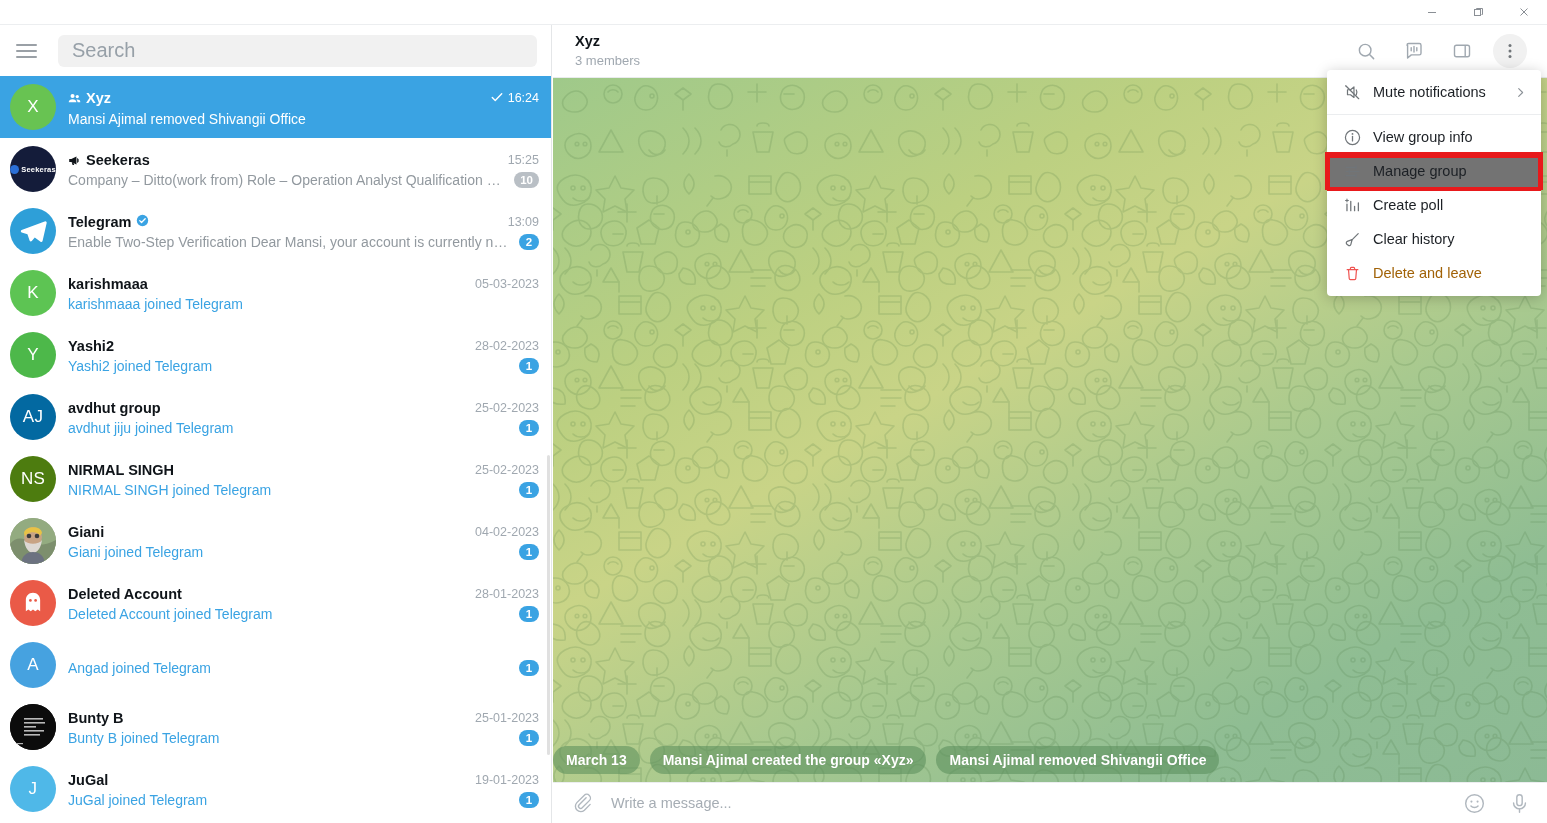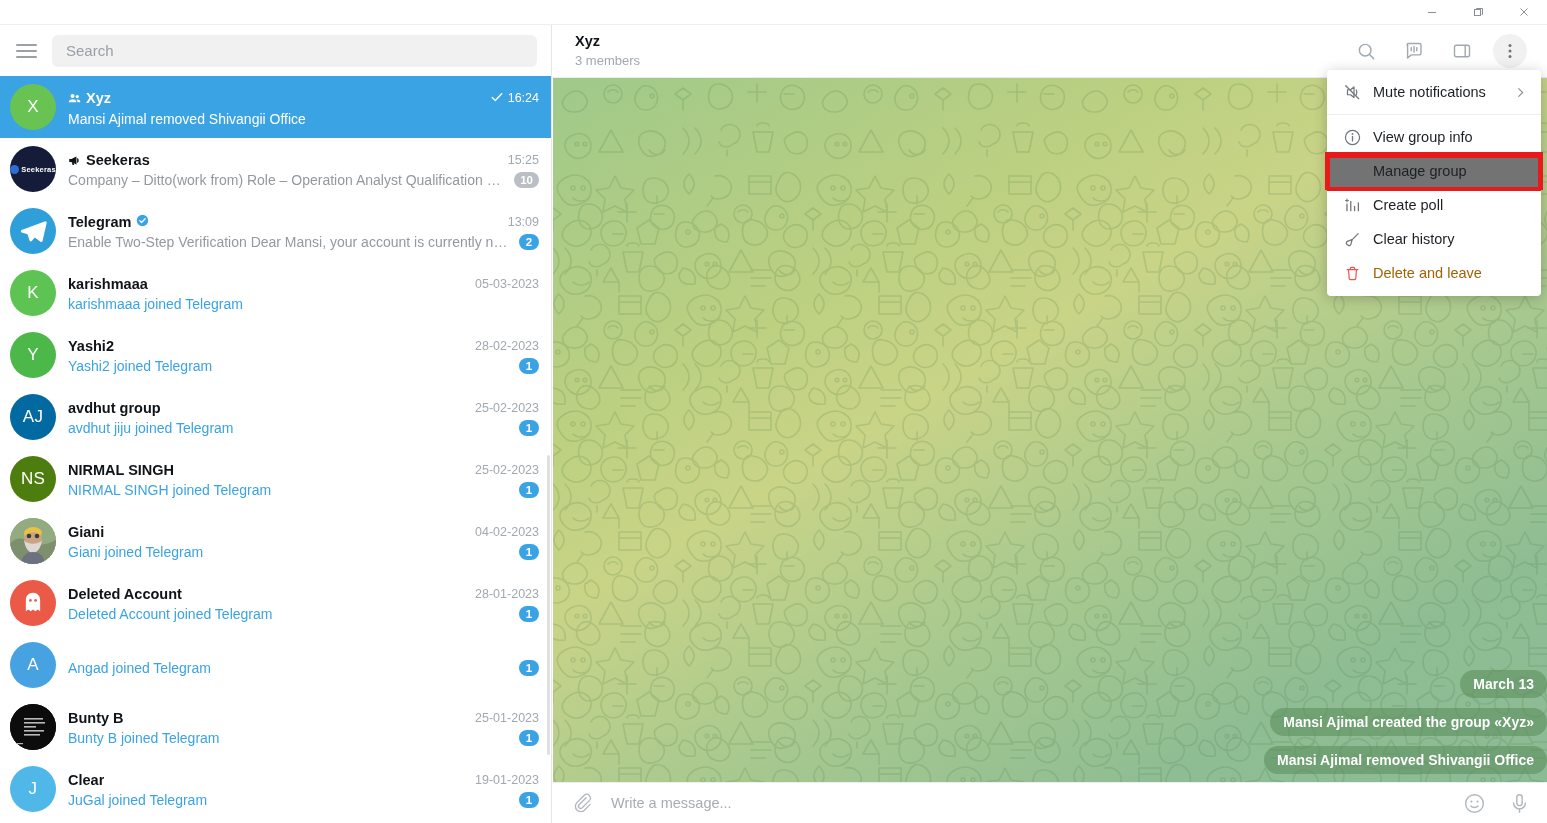--- a/index.html
+++ b/index.html
@@ -40,21 +40,21 @@
     width: 52px; height: 51px; display:flex; align-items:center; justify-content:center;
   }
   .burger span {
     display:block; width: 21px; height: 2px; background:#9aa0a6; margin: 2px 0;
     border-radius: 1px;
   }
   .burger .bars { display:flex; flex-direction:column; }
   .searchbox {
     flex: 1; height: 32px; background: #f1f1f1; border-radius: 6px;
     display: flex; align-items: center; padding: 0 14px;
-    color: #97a0a8; font-size: 15px;
+    color: #97a0a8; font-size: 20px; margin-left: 6px;
   }
 
   .chatlist { height: 747px; overflow: hidden; position: relative; }
   .chat-row {
     height: 62px; display: flex; align-items: center;
     padding: 0 12px 0 10px; position: relative; cursor: pointer;
   }
   .chat-row.selected { background: #3aa3e3; }
   .avatar {
     width: 46px; height: 46px; border-radius: 50%;
@@ -119,21 +119,21 @@
 
   .chat-bg {
     position:absolute; top:53px; left:0; width:994px; height: 704px;
     background:
       linear-gradient(150deg,#9fc98a 0%, #bcd081 28%, #c9d487 42%, #a8c98f 62%, #8fbd93 82%, #8cba95 100%);
     overflow:hidden;
   }
   .doodles { position:absolute; inset:0; opacity:.22; }
   .msgs {
     position:absolute; left:0; right:0; bottom: 8px;
-    display:flex; flex-direction:column; align-items:flex-end; gap: 10px;
+    display:flex; flex-direction:row; align-items:flex-start; gap: 10px;
   }
   .svc {
     background: rgba(87,140,90,0.55);
     color:#ffffff; font-size: 14px; font-weight:600;
     padding: 6px 13px; border-radius: 14px; white-space:nowrap;
     text-shadow: 0 0 1px rgba(0,0,0,.12);
   }
 
   .composer {
     position:absolute; bottom:0; left:0; width:994px; height: 41px;
@@ -453,21 +453,21 @@
        <div class="chat-msg link">Bunty B joined Telegram</div>
        <div class="badge">1</div>
      </div>
           </div>
         </div>
         <div class="chat-row">
           <div class="avatar" style="background: rgb(79, 184, 232);">J</div>
           <div class="chat-main">
             <div class="chat-line1">
        <div class="chat-name">
-         <span>Clear</span>
+         <span>JuGal</span>
        </div>
        <div class="chat-time">
          <span>19-01-2023</span>
        </div>
      </div>
      <div class="chat-line2">
        <div class="chat-msg link">JuGal joined Telegram</div>
        <div class="badge">1</div>
      </div>
           </div>

